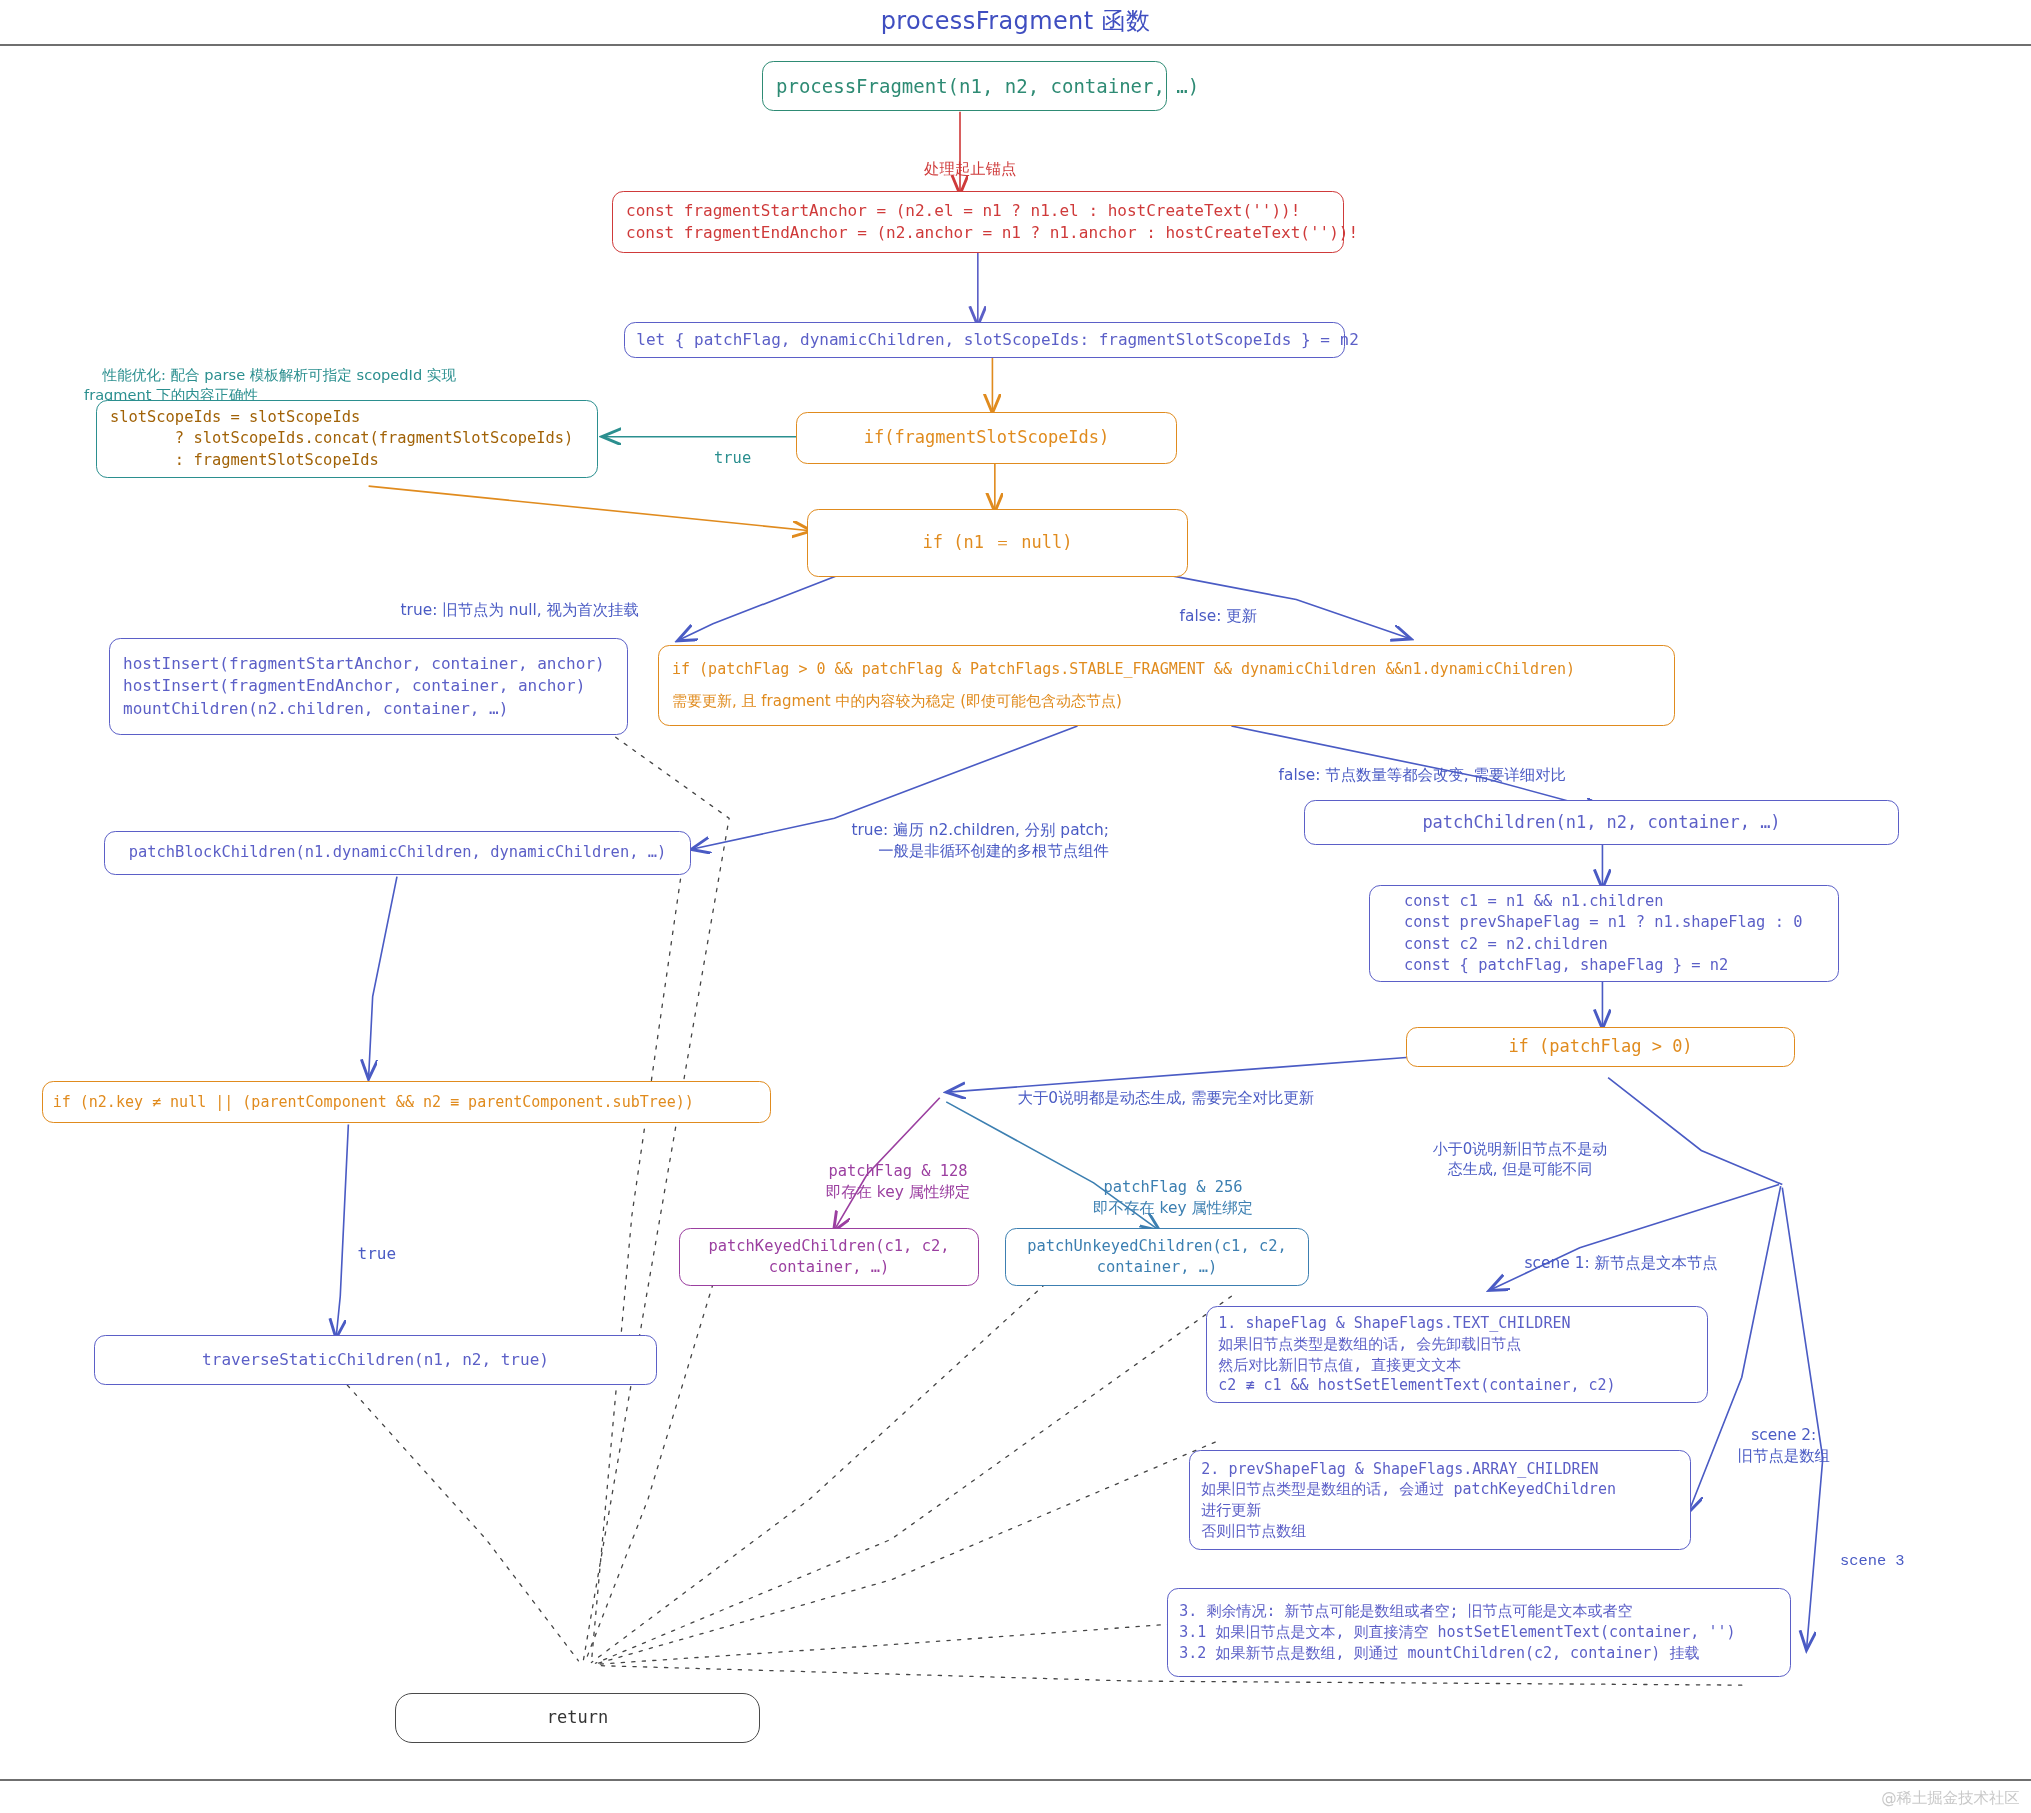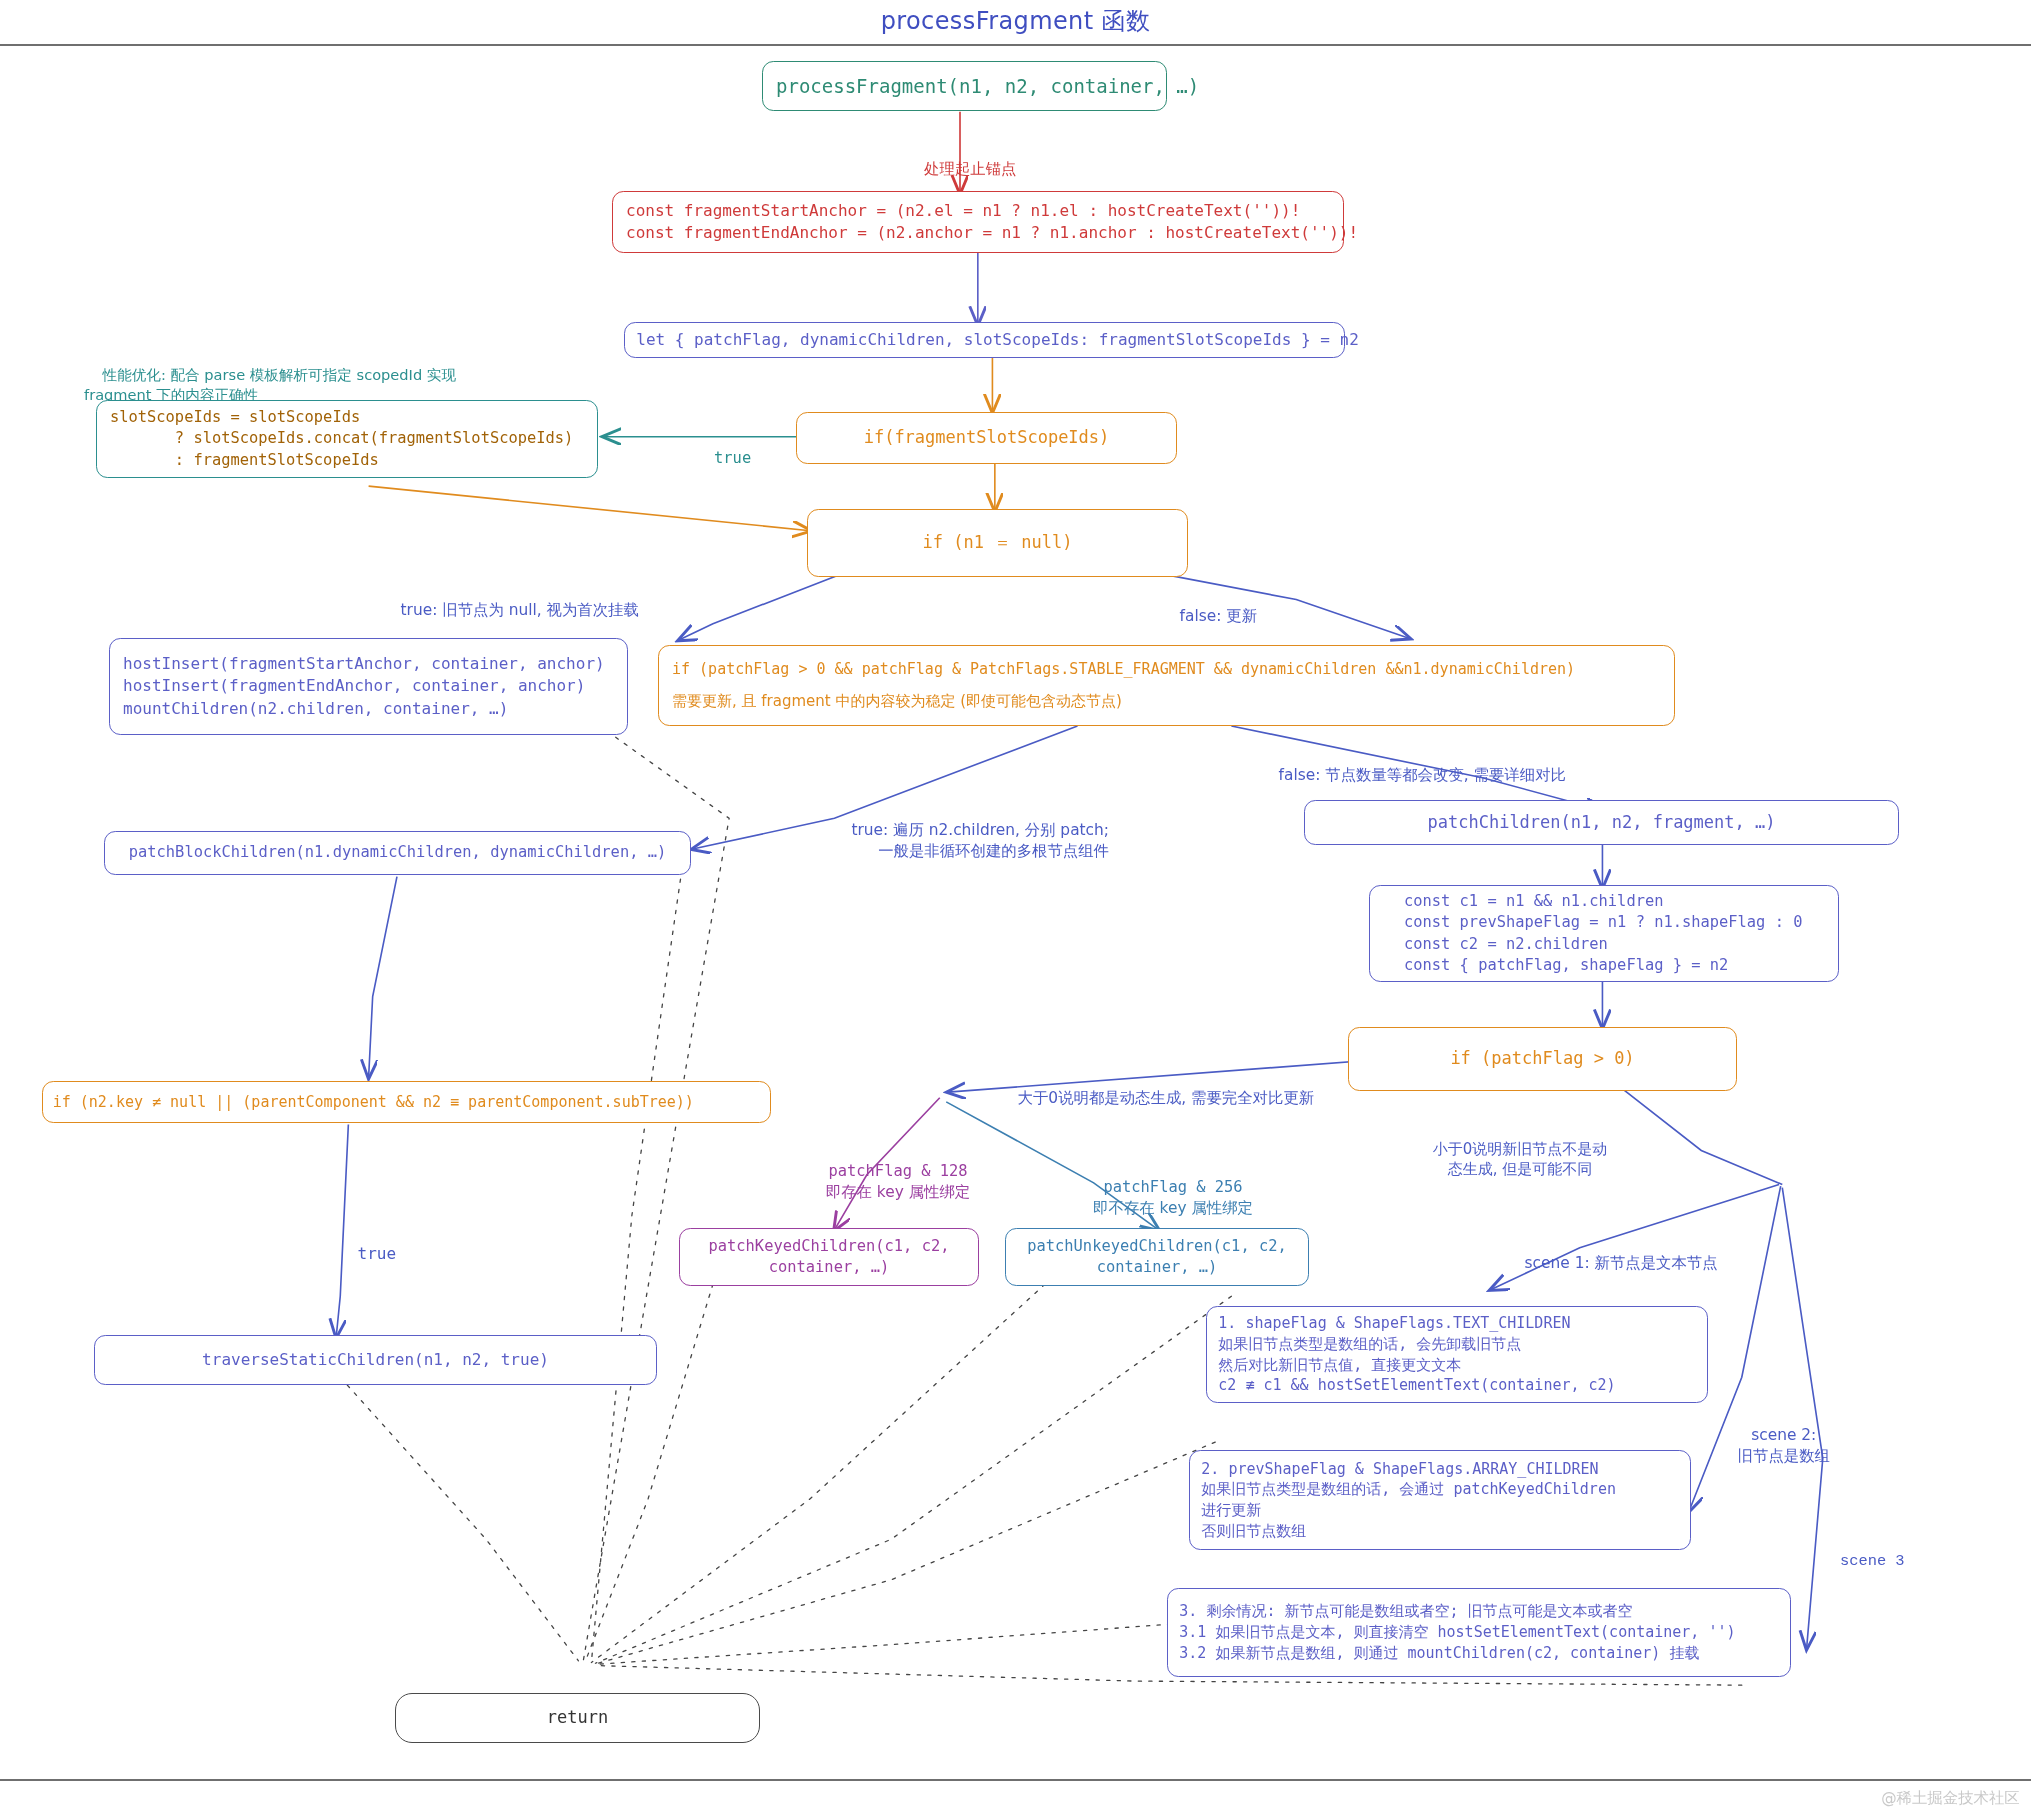--- a/index.html
+++ b/index.html
@@ -181,31 +181,31 @@
   <div class="node orange" style="left:658px;top:645px;width:1017px;height:81px;font-size:15px;">
     <span class="ln">if (patchFlag &gt; 0 &amp;&amp; patchFlag &amp; PatchFlags.STABLE_FRAGMENT &amp;&amp; dynamicChildren &amp;&amp;n1.dynamicChildren)</span>
     <span class="ln" style="margin-top:11.3px;font-family:'DejaVu Sans','Liberation Sans',sans-serif;">需要更新, 且 fragment 中的内容较为稳定 (即使可能包含动态节点)</span>
   </div>
 
   <div class="node indigo center" style="left:104px;top:831px;width:587px;height:44px;font-size:15.4px;padding:3.2px 9.7px;">
     <span class="ln">patchBlockChildren(n1.dynamicChildren, dynamicChildren, …)</span>
   </div>
 
   <div class="node indigo center" style="left:1304px;top:800px;width:595px;height:45px;font-size:17px;">
-    <span class="ln">patchChildren(n1, n2, fragment, …)</span>
+    <span class="ln">patchChildren(n1, n2, container, …)</span>
   </div>
 
   <div class="node indigo" style="left:1369px;top:885px;width:470px;height:97px;font-size:15.4px;padding:6.5px 34px;">
     <span class="ln">const c1 = n1 &amp;&amp; n1.children</span>
     <span class="ln">const prevShapeFlag = n1 ? n1.shapeFlag : 0</span>
     <span class="ln">const c2 = n2.children</span>
     <span class="ln">const { patchFlag, shapeFlag } = n2</span>
   </div>
 
-  <div class="node orange center" style="left:1348px;top:1027px;width:389px;height:64px;font-size:17px;">
+  <div class="node orange center" style="left:1406px;top:1027px;width:389px;height:40px;font-size:17px;">
     <span class="ln">if (patchFlag &gt; 0)</span>
   </div>
 
   <div class="node orange" style="left:42px;top:1081px;width:729px;height:42px;font-size:15px;padding:3.2px 9.7px;">
     <span class="ln">if (n2.key ≠ null || (parentComponent &amp;&amp; n2 ≡ parentComponent.subTree))</span>
   </div>
 
   <div class="node purple center" style="left:679px;top:1228px;width:300px;height:58px;font-size:15.4px;padding:4.9px 8px;">
     <span class="ln">patchKeyedChildren(c1, c2,</span>
     <span class="ln">container, …)</span>

